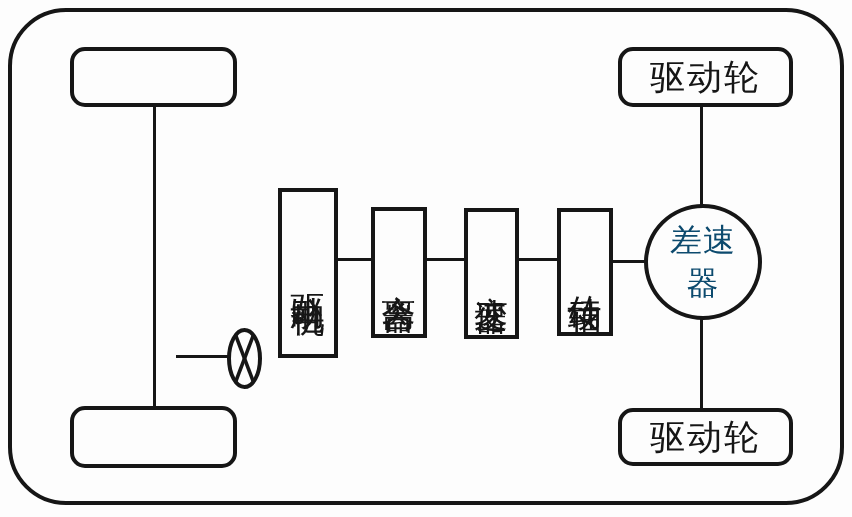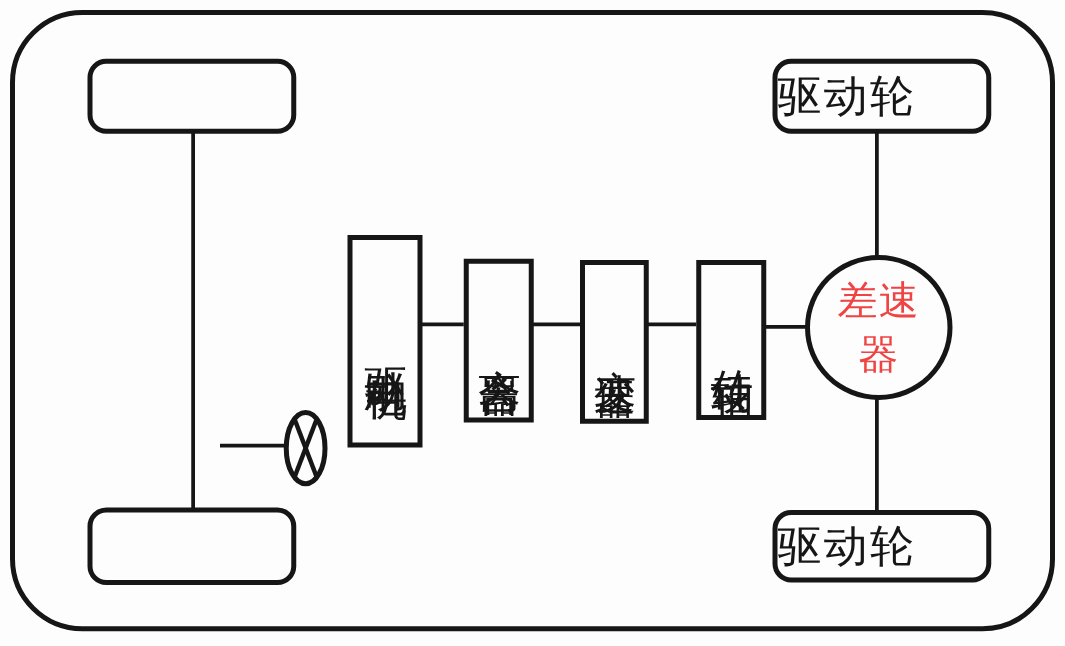--- a/index.html
+++ b/index.html
@@ -34,20 +34,21 @@
   .wheel-fl { left: 70px;  top: 47px;  width: 167px; height: 60px; }
   .wheel-rl { left: 70px;  top: 406px; width: 167px; height: 62px; }
 
   .labeled-wheel {
     position: absolute;
     border: 4px solid #161616;
     border-radius: 15px;
     background: #fdfdfd;
     display: flex;
     align-items: center;
+    justify-content: center;
     font-size: 35px;
     color: #161616;
     letter-spacing: 2px;
   }
   .wheel-fr { left: 618px; top: 47px;  width: 175px; height: 60px; }
   .wheel-rr { left: 618px; top: 408px; width: 175px; height: 58px; }
 
   .line { position: absolute; background: #161616; }
   .axle-left      { left: 153px; top: 105px; width: 3px;  height: 303px; }
   .shaft-stub     { left: 176px; top: 355px; width: 52px; height: 3px; }
@@ -82,21 +83,21 @@
   .diff-circle {
     position: absolute;
     left: 644px; top: 204px;
     width: 118px; height: 116px;
     border: 4px solid #161616;
     border-radius: 50%;
     background: #fdfdfd;
     display: flex;
     align-items: center;
     justify-content: center;
-    color: #ef4444;
+    color: #0c4a6e;
   }
   .diff-circle span {
     display: block;
     width: 70px;
     text-align: center;
     font-size: 32px;
     line-height: 1.35;
     letter-spacing: 1px;
   }
 

